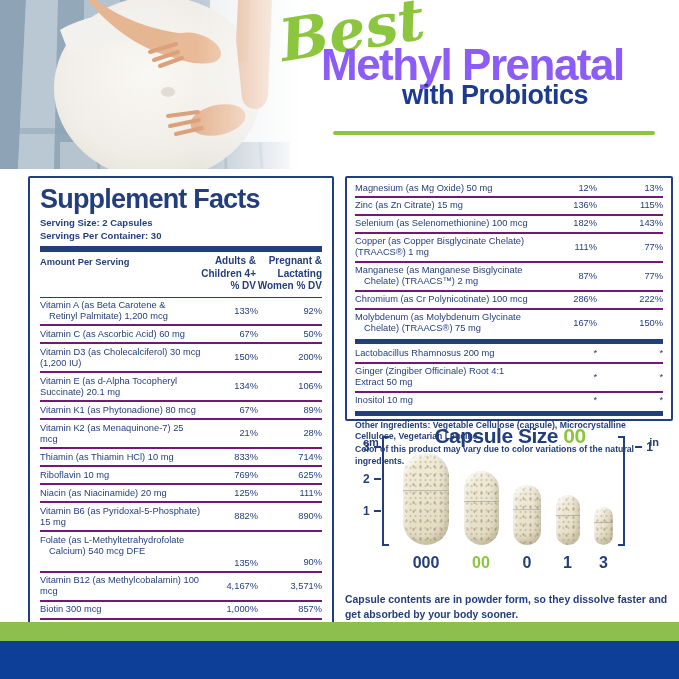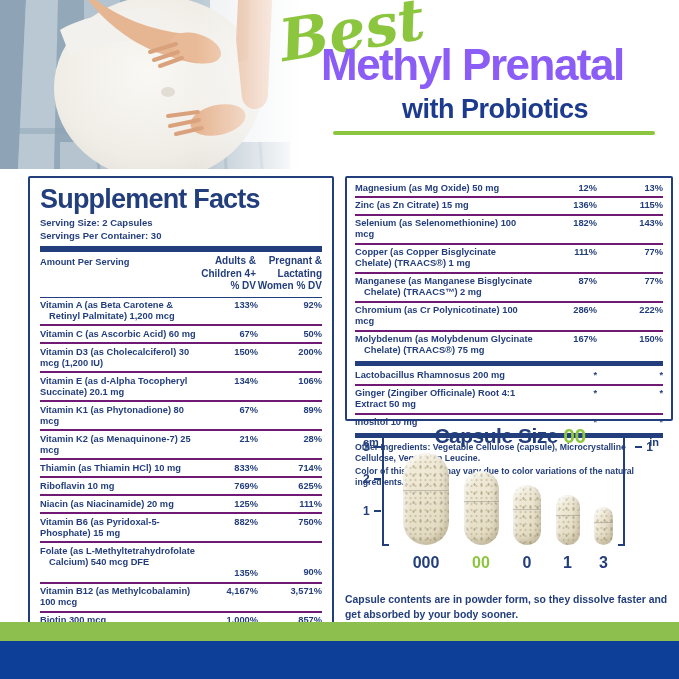--- a/index.html
+++ b/index.html
@@ -13,41 +13,41 @@
   
   .best-script {
     position:absolute; left:282px; top:2px; width:130px; height:92px;
     font-family:"DejaVu Serif", serif; font-style:italic; font-weight:bold;
     font-size:58px; transform:rotate(-9deg); line-height:1;
   }
   .main-title {
     position:absolute; left:321px; top:40px; white-space:nowrap;
     font-size:44px; font-weight:bold; letter-spacing:-1.5px;
   }
-  .sub-title-wrap { position:absolute; left:330px; top:94px; width:330px; text-align:center; }
+  .sub-title-wrap { position:absolute; left:330px; top:80px; width:330px; text-align:center; }
   .sub-title { font-size:27px; font-weight:bold; letter-spacing:-0.5px; }
   .green-rule { position:absolute; left:333px; top:131px; width:322px; height:4px; border-radius:2px; }
 
   
   .panel { position:absolute; background:#fff; border:2.5px solid #233e7c; border-radius:2px; }
   #left-panel  { left:28px;  top:176px; width:306px; height:504px; padding:7px 10px 4px; }
   #right-panel { left:345px; top:176px; width:328px; height:245px; padding:2px 8px 3px; }
 
   .sf-title { font-size:27px; font-weight:bold; letter-spacing:-0.8px; line-height:1.05; }
   .serving { margin-top:4px; font-size:9.5px; font-weight:bold; line-height:1.3; }
   .thickbar { height:6px; background:#233e7c; margin-top:4px; }
   .thinbar  { height:5px; background:#233e7c; margin:2px 0; }
 
   .sf-head { display:flex; align-items:flex-start; padding:3px 0 4px; border-bottom:1px solid #233e7c; }
   .sf-head .h-amount { flex:1; font-size:9.3px; font-weight:bold; padding-top:2px; }
   .sf-head .h-col { font-size:10px; font-weight:bold; text-align:right; white-space:pre-line; line-height:1.25; }
   .sf-head .h-a { width:58px; }
   .sf-head .h-p { width:66px; }
 
-  .sf-row { display:flex; padding:2.5px 0; font-size:9.3px; font-weight:bold; line-height:1.18; }
+  .sf-row { display:flex; align-items:center; padding:2.5px 0; font-size:9.3px; font-weight:normal; line-height:1.18; }
   .sf-row + .sf-row { border-top:2px solid #701a75; }
   .sf-name { flex:1; padding-right:4px; }
   .sf-name .indent { padding-left:9px; }
   .sf-a { width:52px; text-align:right; }
   .sf-p { width:64px; text-align:right; }
   #right-rows .sf-a, #probiotic-rows .sf-a { width:60px; }
   #right-rows .sf-p, #probiotic-rows .sf-p { width:66px; }
   .pct-below { flex-wrap:wrap; }
   .pct-below .sf-name { flex:none; width:100%; }
   .pct-below .sf-a { margin-left:auto; margin-top:1px; }
@@ -230,21 +230,21 @@
             <div>Niacin (as Niacinamide) 20 mg</div>
           </div>
           <div class="sf-a">125%</div>
           <div class="sf-p">111%</div>
         </div>
         <div class="sf-row">
           <div class="sf-name">
             <div>Vitamin B6 (as Pyridoxal-5-Phosphate) 15 mg</div>
           </div>
           <div class="sf-a">882%</div>
-          <div class="sf-p">750%</div>
+          <div class="sf-p">890%</div>
         </div>
         <div class="sf-row pct-below">
           <div class="sf-name">
             <div>Folate (as L-Methyltetrahydrofolate</div>
             <div class="indent">Calcium) 540 mcg DFE</div>
           </div>
           <div class="sf-a">135%</div>
           <div class="sf-p">90%</div>
         </div>
         <div class="sf-row">

